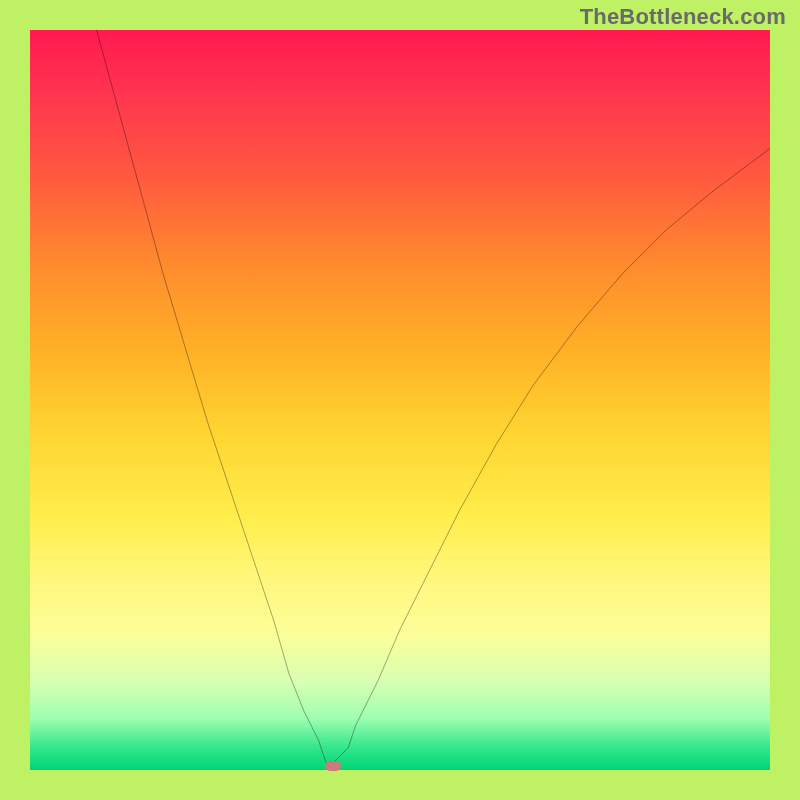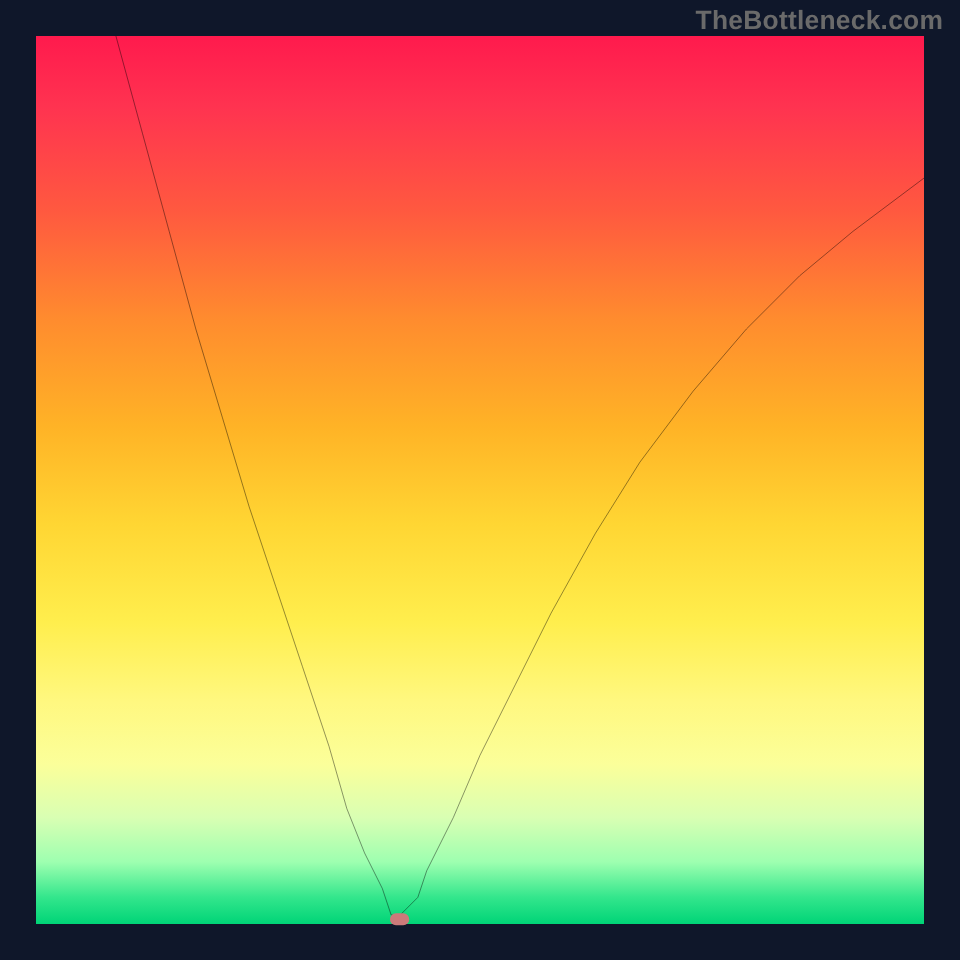--- a/index.html
+++ b/index.html
@@ -1,21 +1,21 @@
 <!DOCTYPE html>
 <html><head>
 <meta charset="utf-8">
 <style>
   * { margin: 0; padding: 0; box-sizing: border-box; }
   html, body { width: 800px; height: 800px; overflow: hidden; background: #000; }
   .frame {
     position: relative;
     width: 800px;
     height: 800px;
-    background: #0f172a;
+    background: #bef264;
   }
   .plot-area {
     position: absolute;
     left: 30px;
     top: 30px;
     width: 740px;
     height: 740px;
     background: linear-gradient(to bottom,
       #ff1a4d 0%,
       #ff3350 8%,

